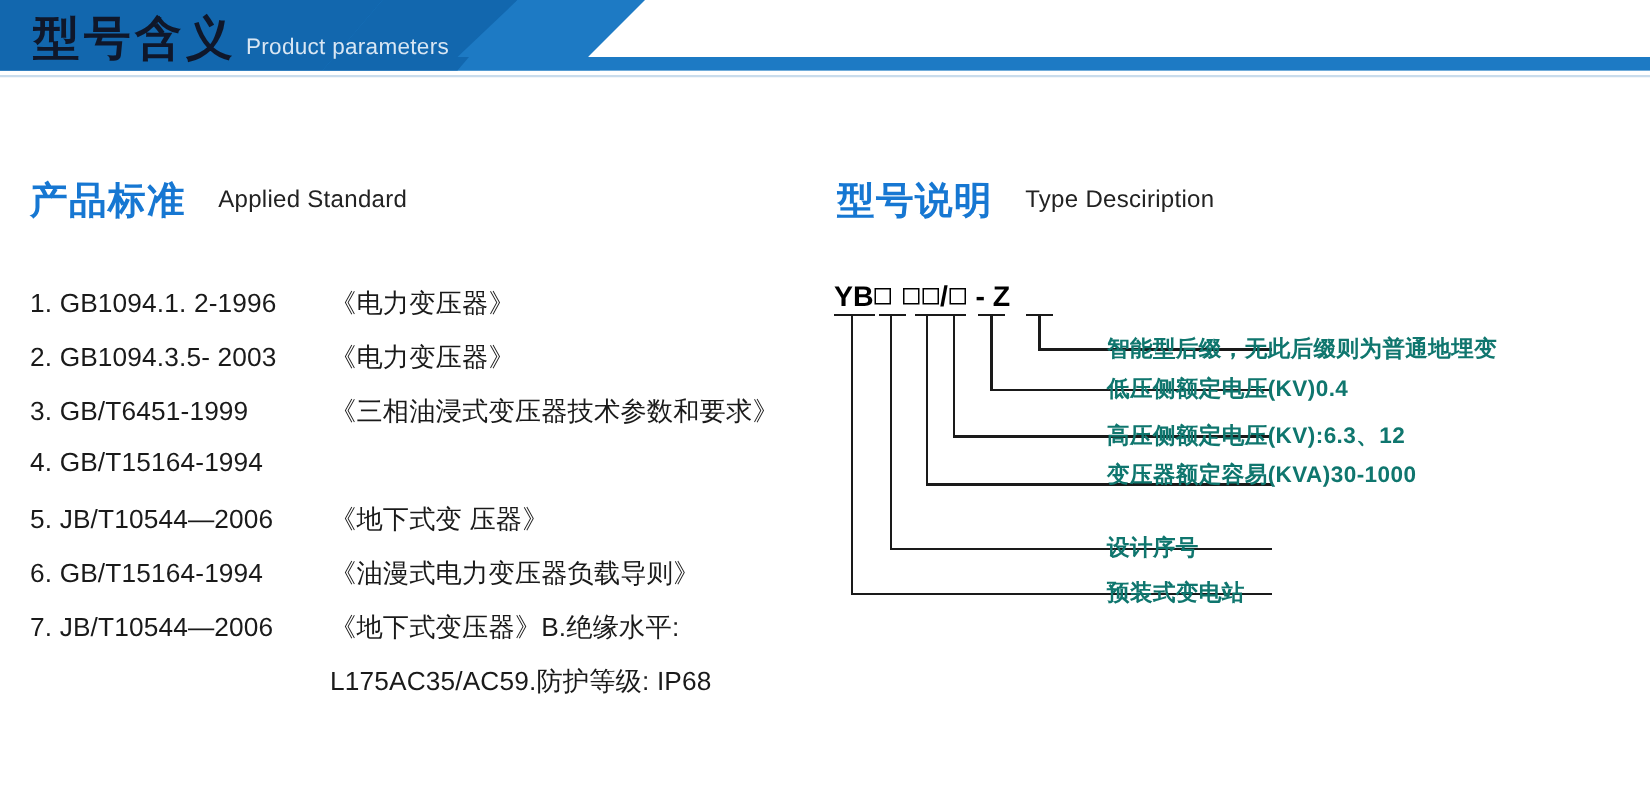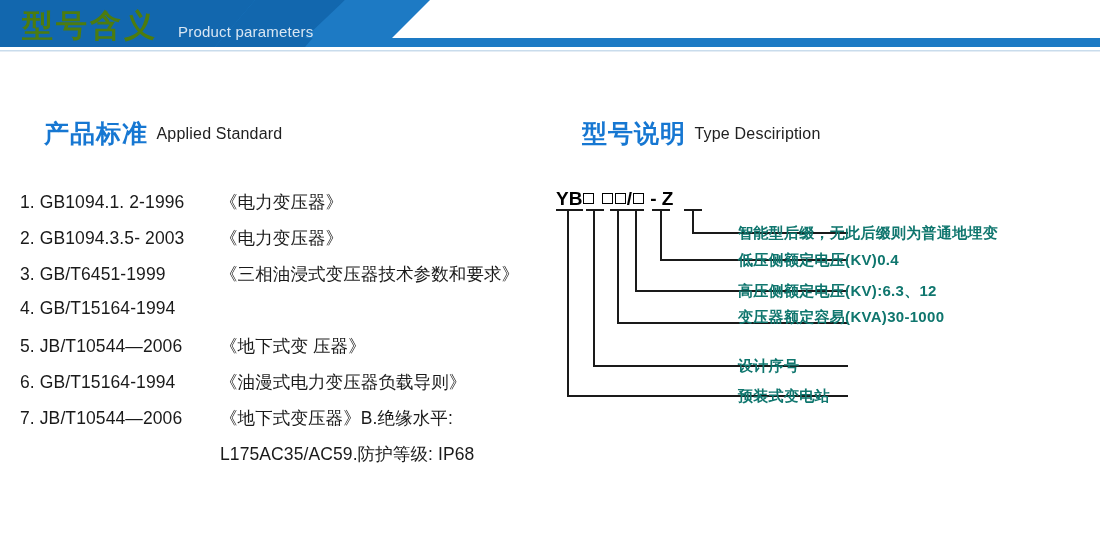--- a/index.html
+++ b/index.html
@@ -25,53 +25,52 @@
   }
   #header-banner svg {
     display: block;
   }
   .hdr-title-cn {
     position: absolute;
     left: 22px;
     top: 5px;
     font-size: 31px;
     font-weight: bold;
-    color: #4d7c0f;
+    color: #0f172a;
     letter-spacing: 3px;
     line-height: 42px;
     white-space: nowrap;
   }
   .hdr-title-en {
     position: absolute;
-    left: 178px;
+    left: 164px;
     top: 22px;
     font-size: 15px;
     color: #d8e6f3;
     line-height: 20px;
     white-space: nowrap;
     letter-spacing: .2px;
   }
 
   
   .section-head {
     position: absolute;
     white-space: nowrap;
   }
   .sec-cn {
     font-size: 25px;
     font-weight: bold;
     color: #1677d2;
     letter-spacing: 1px;
     vertical-align: middle;
-    margin-left: 24px;
   }
   .sec-en {
     font-size: 16px;
     color: #222222;
-    margin-left: 4px;
+    margin-left: 17px;
     vertical-align: middle;
     letter-spacing: .2px;
   }
 
   
   #standards-list {
     position: absolute;
     left: 20px;
     top: 190px;
     width: 540px;

